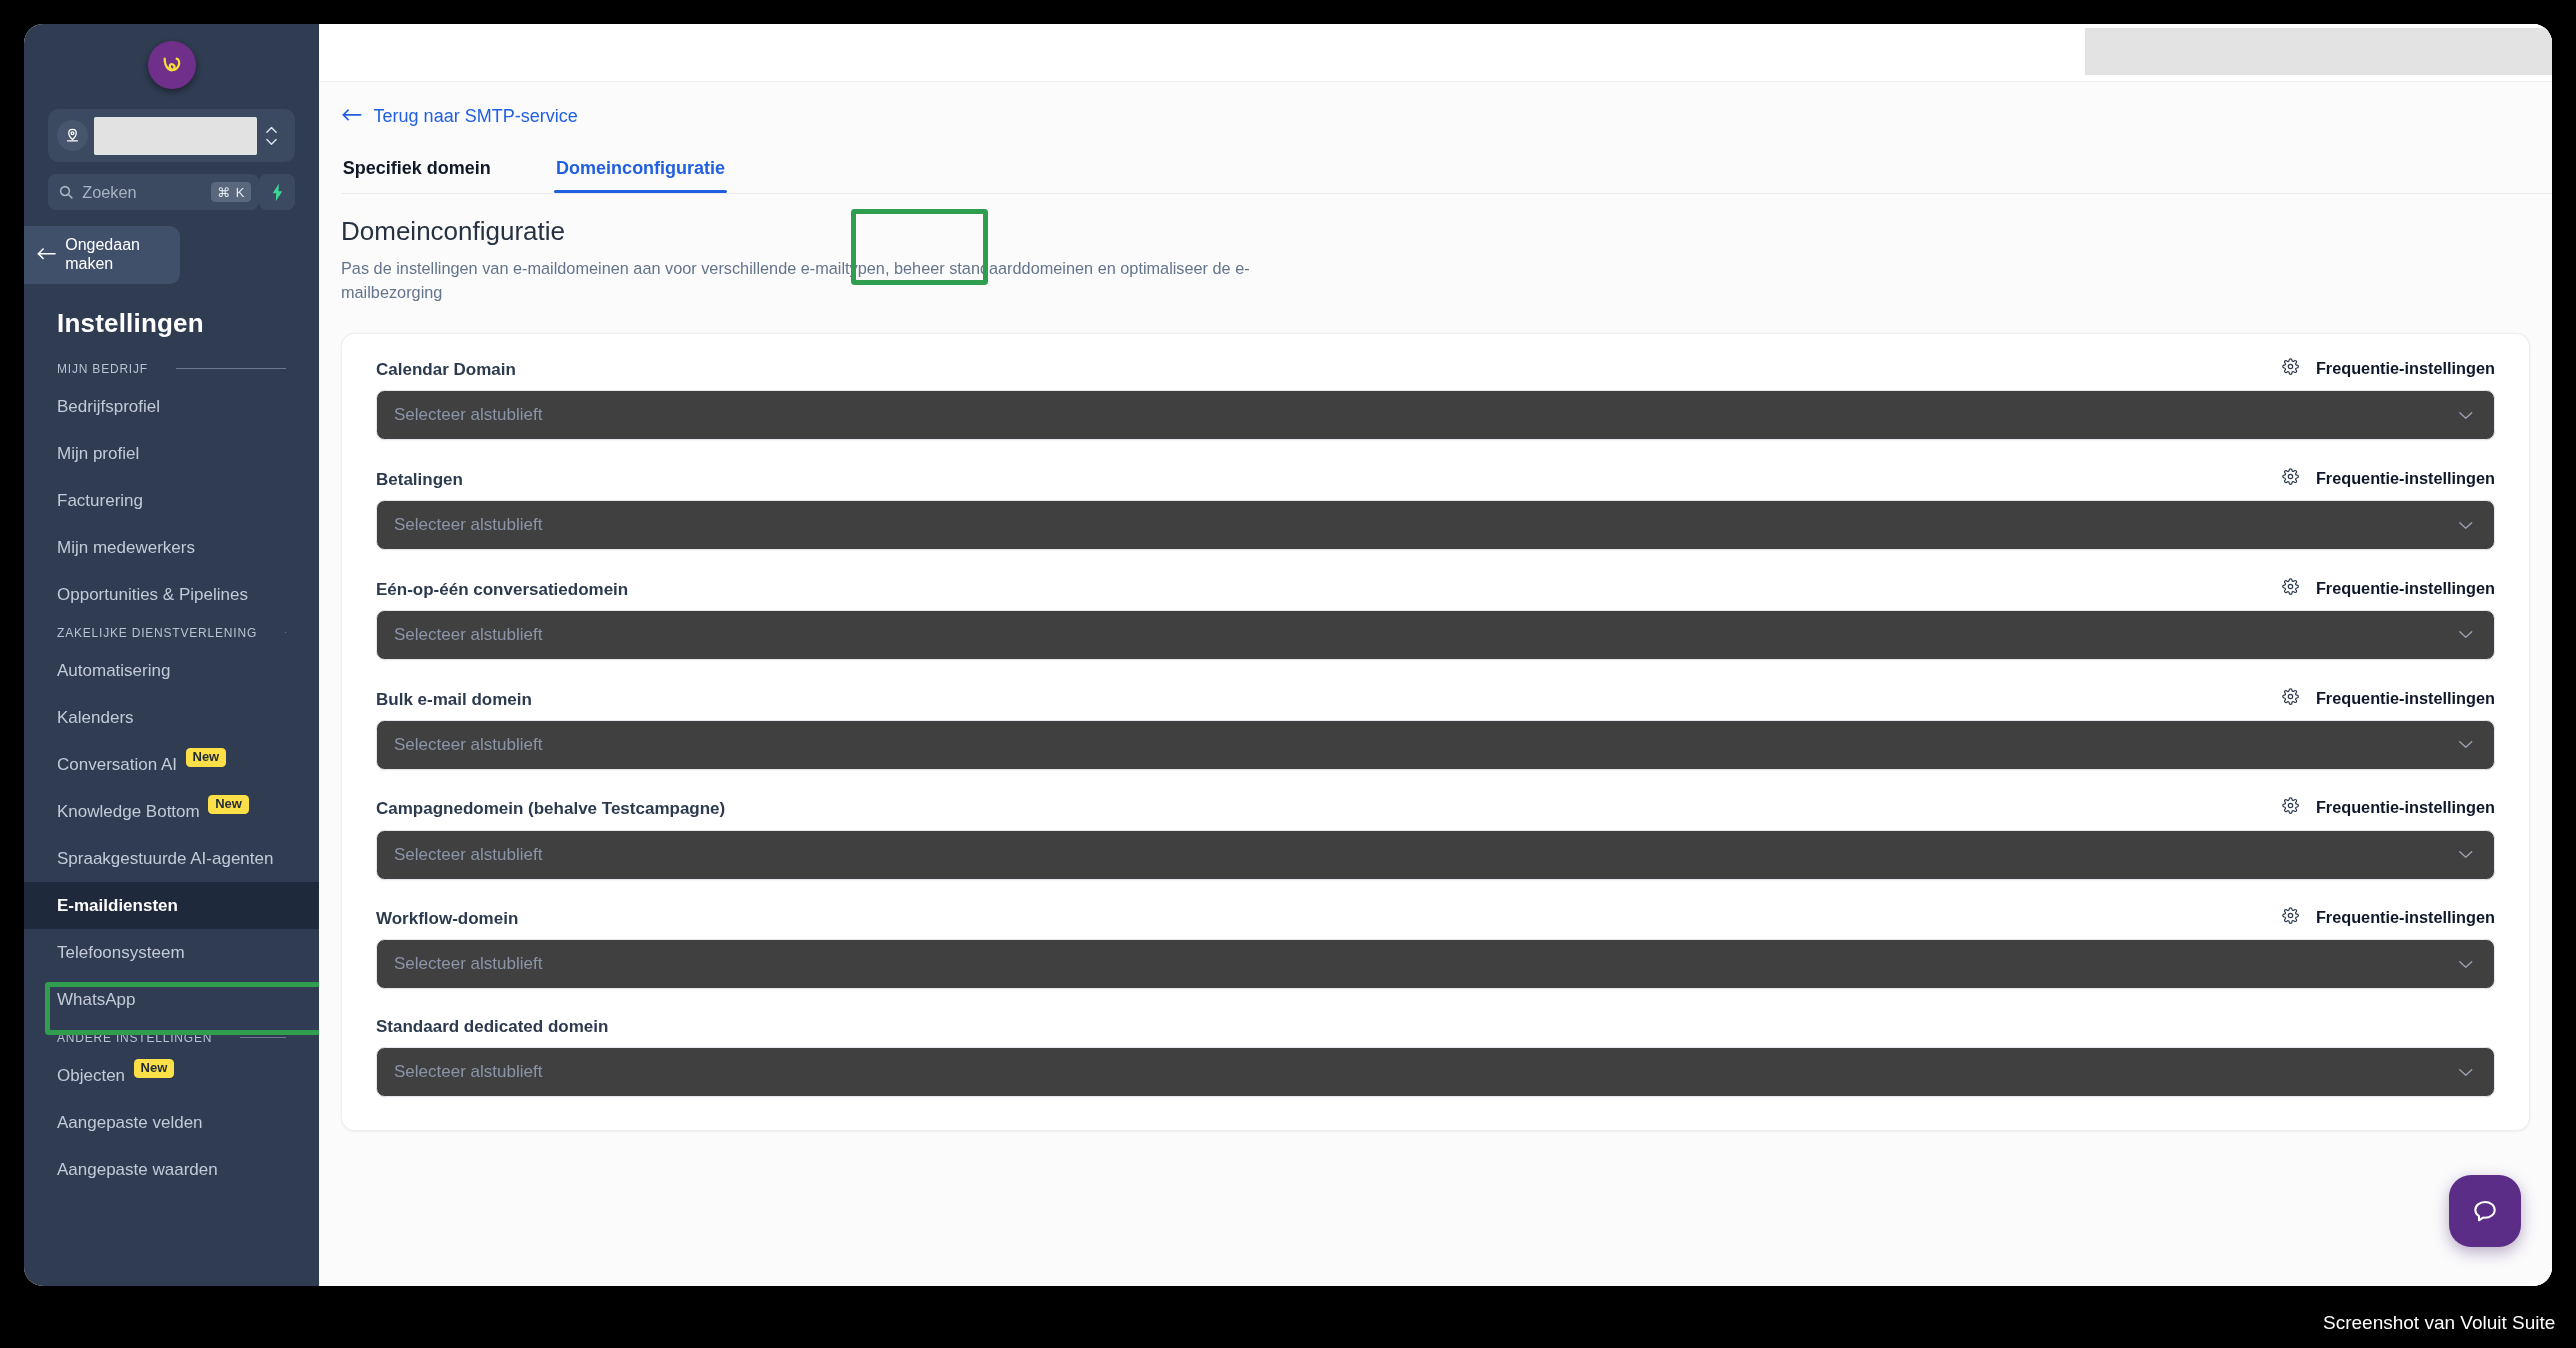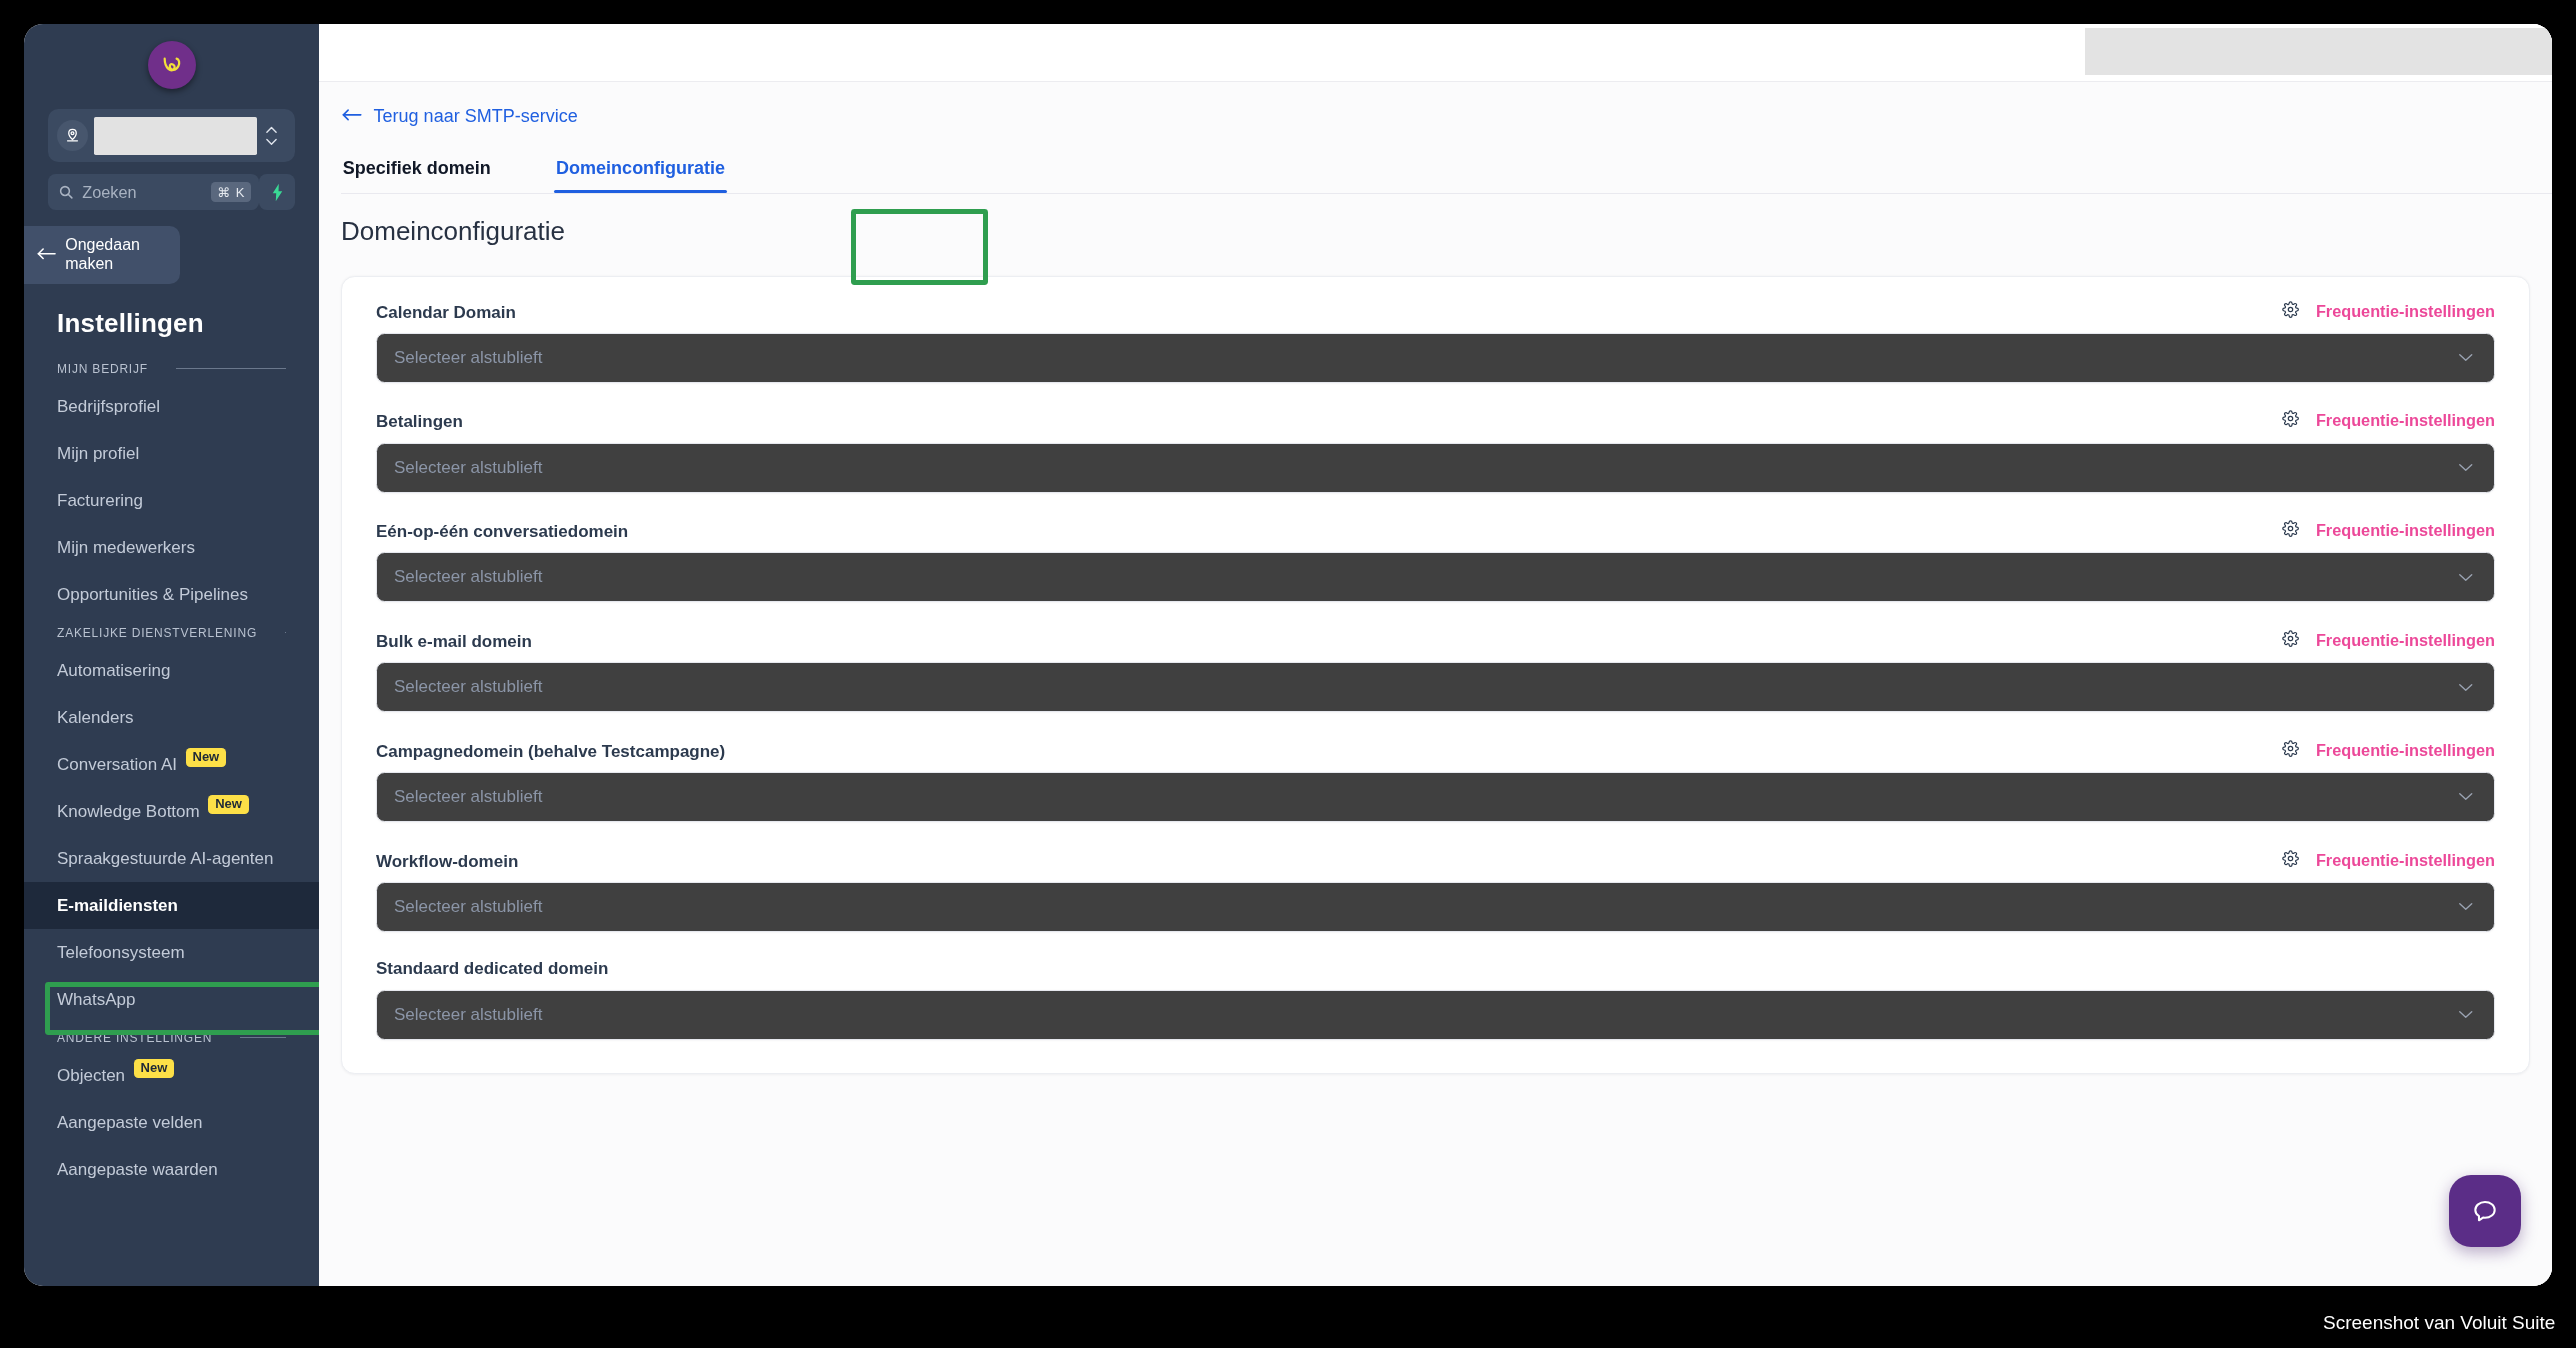--- a/index.html
+++ b/index.html
@@ -275,21 +275,21 @@
     display: flex; align-items: baseline; justify-content: space-between;
     margin-bottom: 10.3px;
   }
   .field-label {
     font-size: 17px;
     color: #2c3a4e;
     font-weight: 700;
   }
   .freq-link {
     display: flex; align-items: center; gap: 17px;
-    color: #ec4899;
+    color: #0f172a;
     font-size: 16.3px;
     font-weight: 700;
     white-space: nowrap;
   }
 
   .select-ctl {
     height: 50px;
     border: 0.9px solid #e6e8ee;
     border-radius: 8.6px;
     background: #404040;
@@ -479,20 +479,21 @@
         </span>
         <span>Terug naar SMTP-service</span>
       </a>
 
       <div class="tabs-row" id="tabs-root">
           <div class="tab">Specifiek domein</div>
           <div class="tab active">Domeinconfiguratie</div>
         </div>
 
       <h1 class="section-title">Domeinconfiguratie</h1>
+      <p class="section-sub">Pas de instellingen van e-maildomeinen aan voor verschillende e-mailtypen, beheer standaarddomeinen en optimaliseer de e-mailbezorging</p>
 
       <div class="card" id="fields-root">
           <div class="field-row">
             <div class="field-head">
               <div class="field-label">Calendar Domain</div>
               <div class="freq-link">
                 <span><svg width="17" height="17" viewBox="0 0 24 24" fill="none" stroke="#2c3a4e" stroke-width="1.7" stroke-linecap="round" stroke-linejoin="round">
                     <circle cx="12" cy="12" r="3.1"></circle>
                     <path d="M19.4 15a1.6 1.6 0 0 0 .3 1.8l.1.1a2 2 0 1 1-2.8 2.8l-.1-.1a1.6 1.6 0 0 0-1.8-.3 1.6 1.6 0 0 0-1 1.5v.2a2 2 0 1 1-4 0v-.1a1.6 1.6 0 0 0-1-1.5 1.6 1.6 0 0 0-1.8.3l-.1.1a2 2 0 1 1-2.8-2.8l.1-.1a1.6 1.6 0 0 0 .3-1.8 1.6 1.6 0 0 0-1.5-1h-.2a2 2 0 1 1 0-4h.1a1.6 1.6 0 0 0 1.5-1 1.6 1.6 0 0 0-.3-1.8l-.1-.1a2 2 0 1 1 2.8-2.8l.1.1a1.6 1.6 0 0 0 1.8.3h.1a1.6 1.6 0 0 0 1-1.5v-.2a2 2 0 1 1 4 0v.1a1.6 1.6 0 0 0 1 1.5 1.6 1.6 0 0 0 1.8-.3l.1-.1a2 2 0 1 1 2.8 2.8l-.1.1a1.6 1.6 0 0 0-.3 1.8v.1a1.6 1.6 0 0 0 1.5 1h.2a2 2 0 1 1 0 4h-.1a1.6 1.6 0 0 0-1.5 1z"></path>
                   </svg></span>

